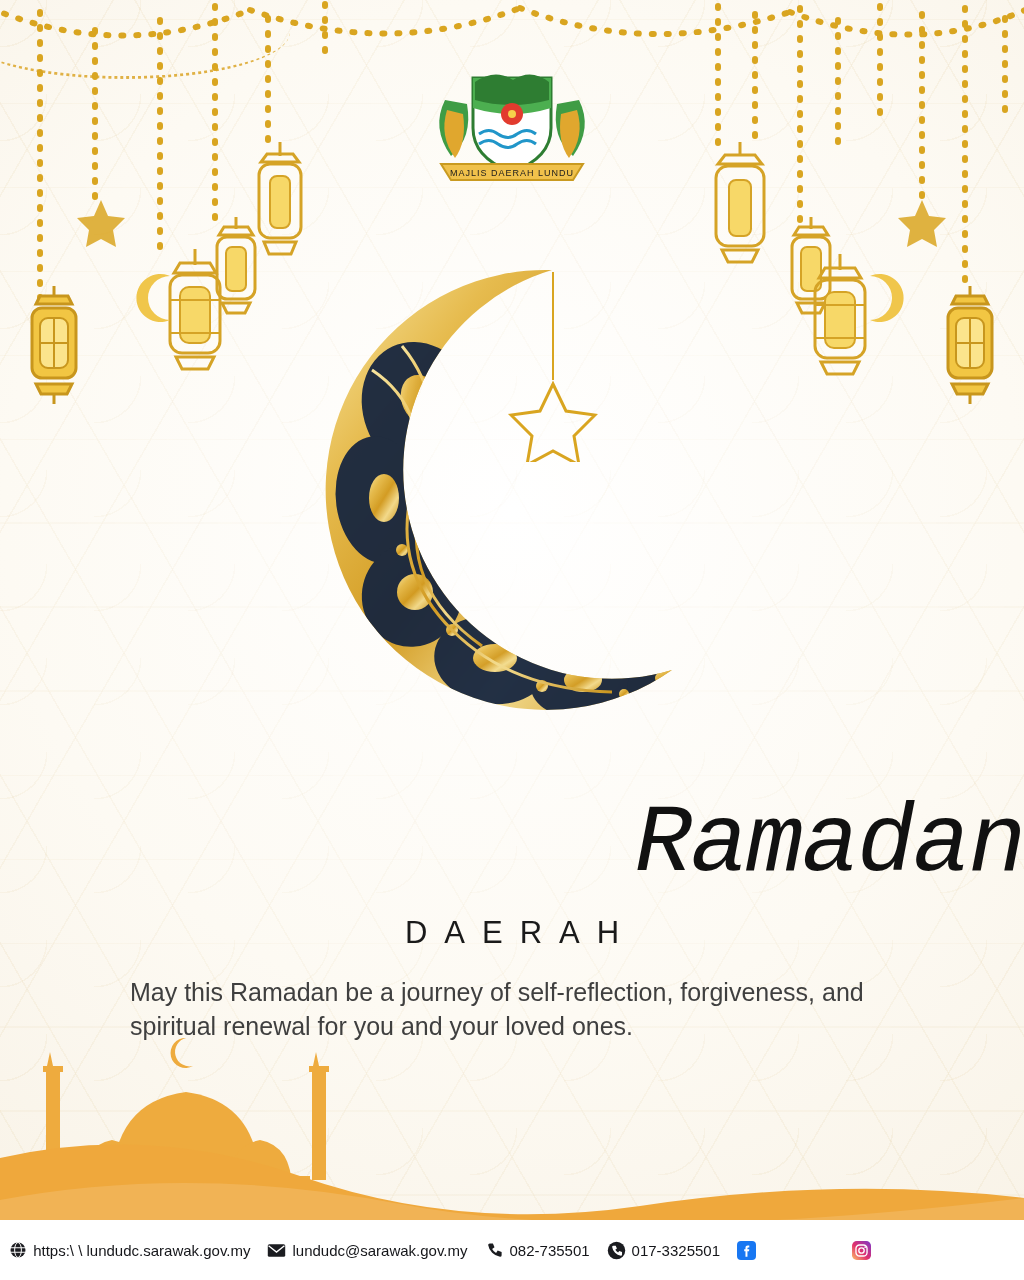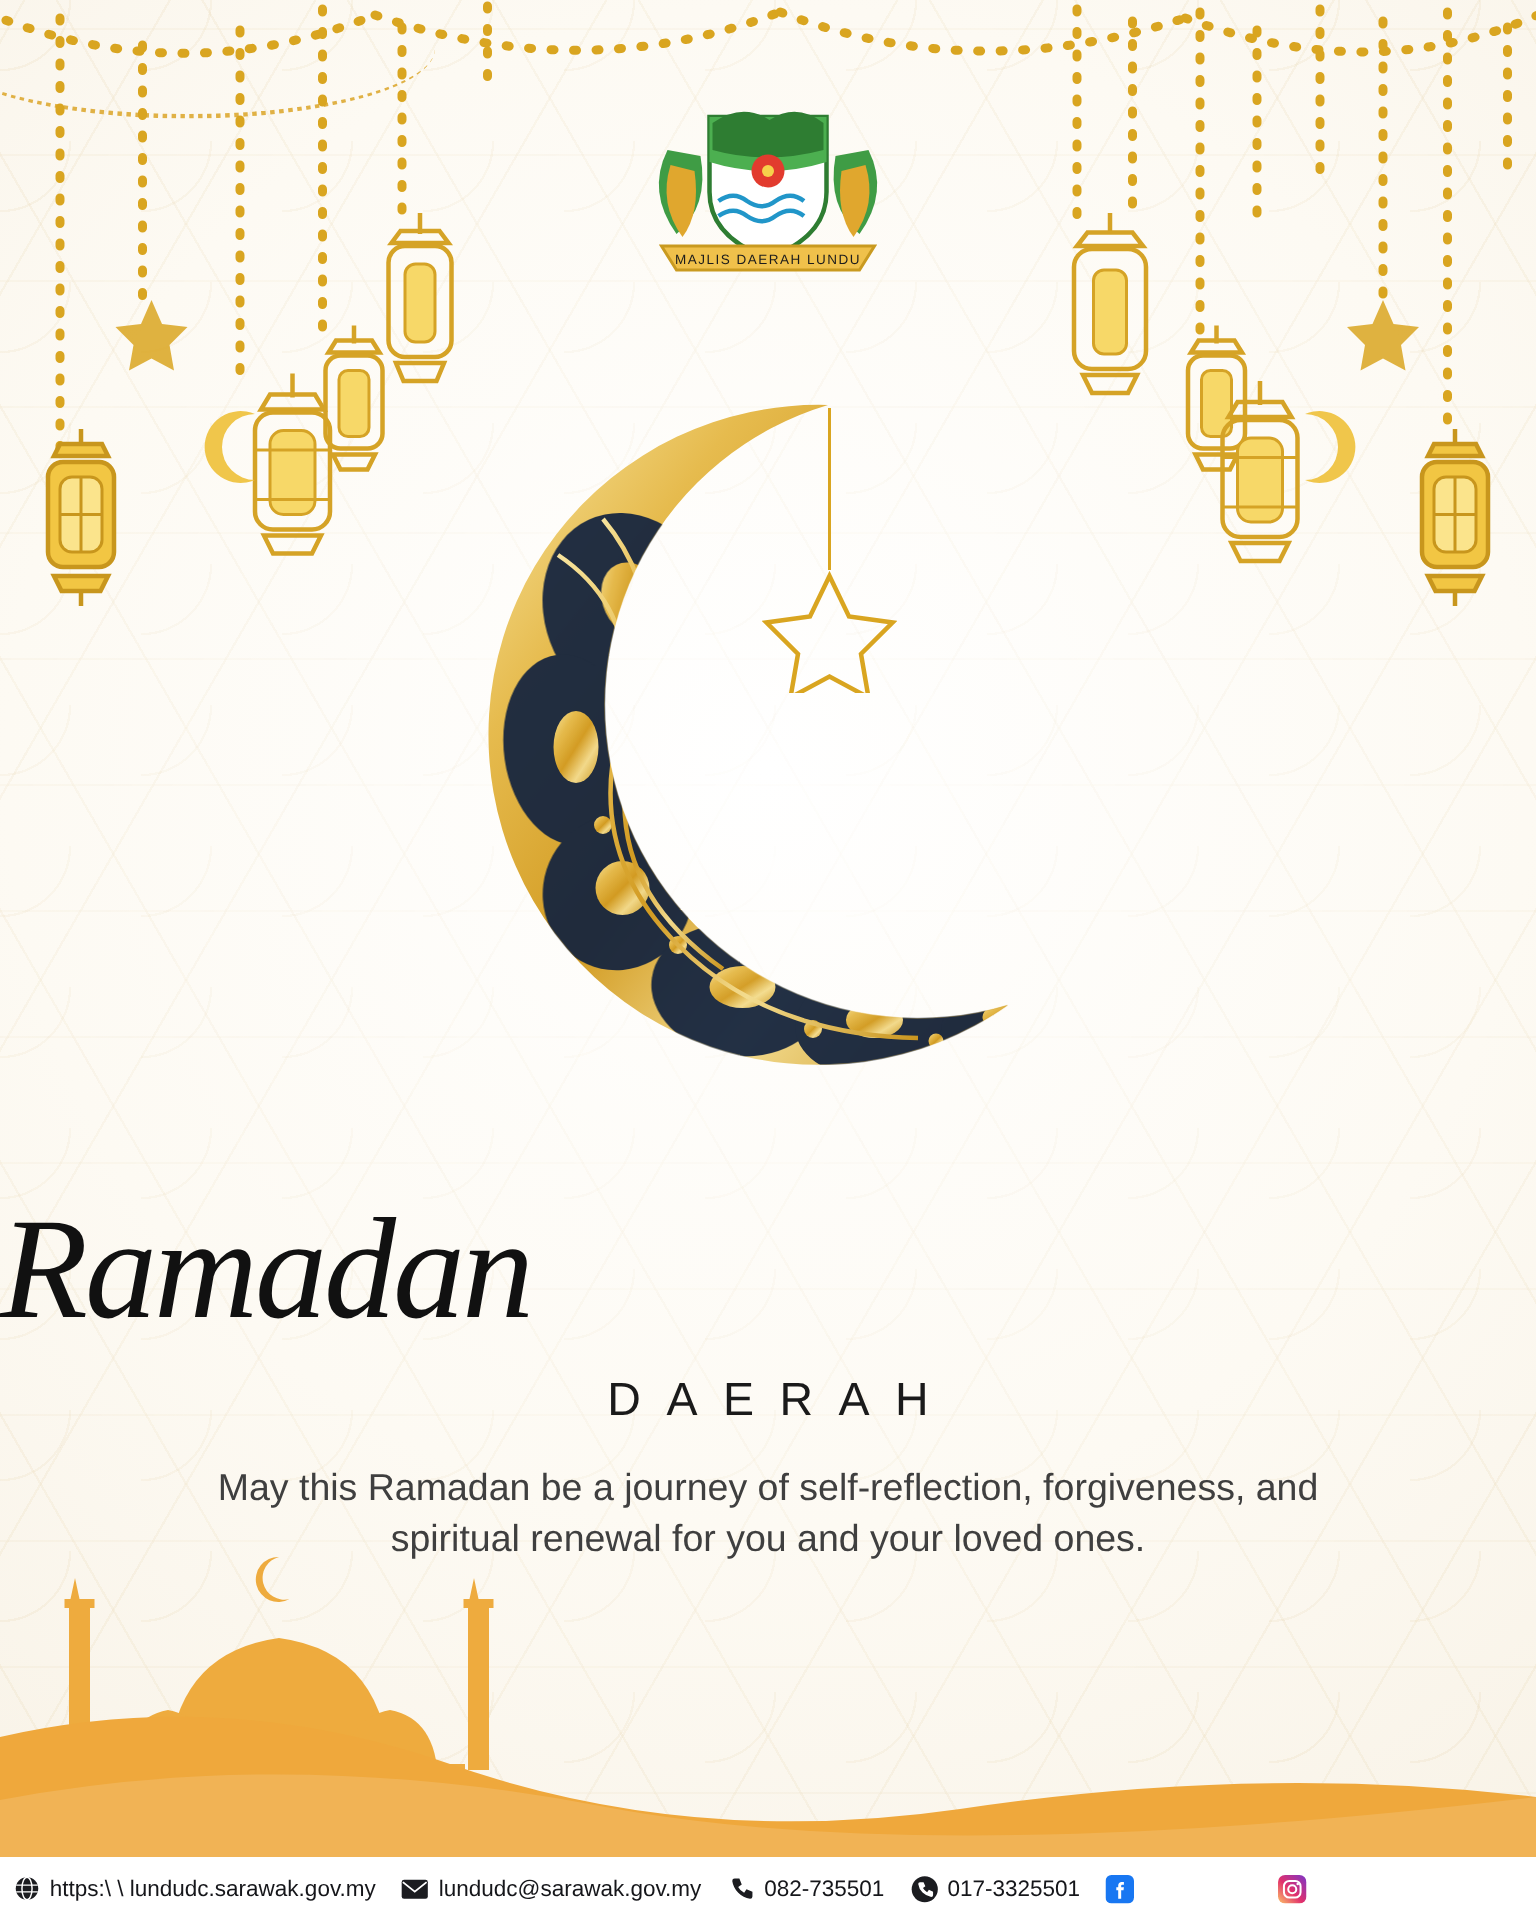--- a/index.html
+++ b/index.html
@@ -39,41 +39,41 @@
 
   
   .crest{position:absolute;left:50%;top:52px;transform:translateX(-50%);width:190px;height:140px;}
   .swag{position:absolute;top:-14px;height:90px;border-bottom:3px dotted #dfae3c;border-radius:50%;opacity:.95;}
 
   
   .moon-wrap{position:absolute;left:50%;top:250px;transform:translateX(-50%);width:520px;height:500px;}
 
   
   .ramadan-script{
-    position:absolute;left:0;right:0;top:790px;text-align:left;
-    font-family:Liberation Serif, serif;
+    position:absolute;left:0;right:0;top:790px;text-align:right;
+    font-family:Liberation Mono, monospace;
     font-style:italic;font-size:96px;color:#111;
     letter-spacing:-2px;
   }
   .kareem{
     position:absolute;left:0;right:0;top:915px;text-align:center;
     font-size:31px;letter-spacing:17px;color:#1a1a1a;font-weight:400;
     text-indent:17px;
   }
   .greeting{
-    position:absolute;left:130px;right:130px;top:975px;text-align:center;
+    position:absolute;left:130px;right:130px;top:975px;
     font-size:25px;line-height:1.36;color:#3f3f3f;
   }
 
   
   .scene{position:absolute;left:0;right:0;bottom:42px;height:230px;}
 
   
   .footer{
-    position:absolute;left:0;right:0;bottom:0;height:42px;
+    position:absolute;left:0;right:0;bottom:0;height:60px;
     background:linear-gradient(90deg,#fff 0%,#fff 46%,#fff 100%);
     display:flex;align-items:center;justify-content:center;gap:18px;
     font-size:15px;color:#15161a;
   }
   .fitem{display:flex;align-items:center;gap:6px;white-space:nowrap;}
   .fic{width:19px;height:19px;display:inline-flex;align-items:center;justify-content:center;}
   .footer-dark{
     position:absolute;right:0;bottom:0;height:42px;width:380px;
     background:#1b1c20;
   }

